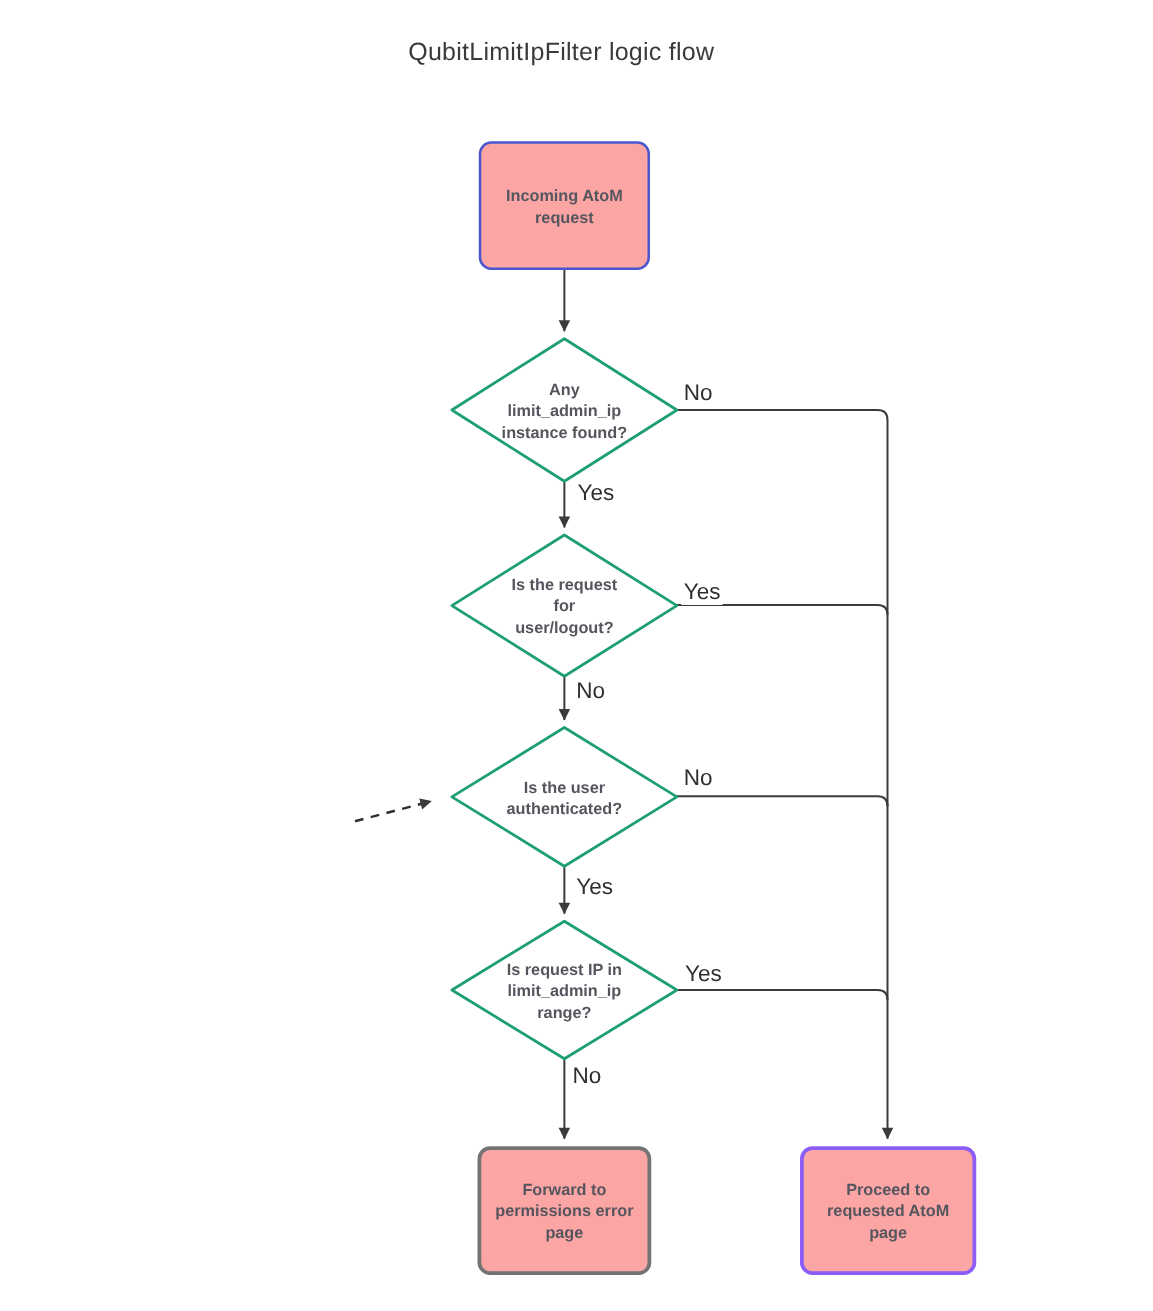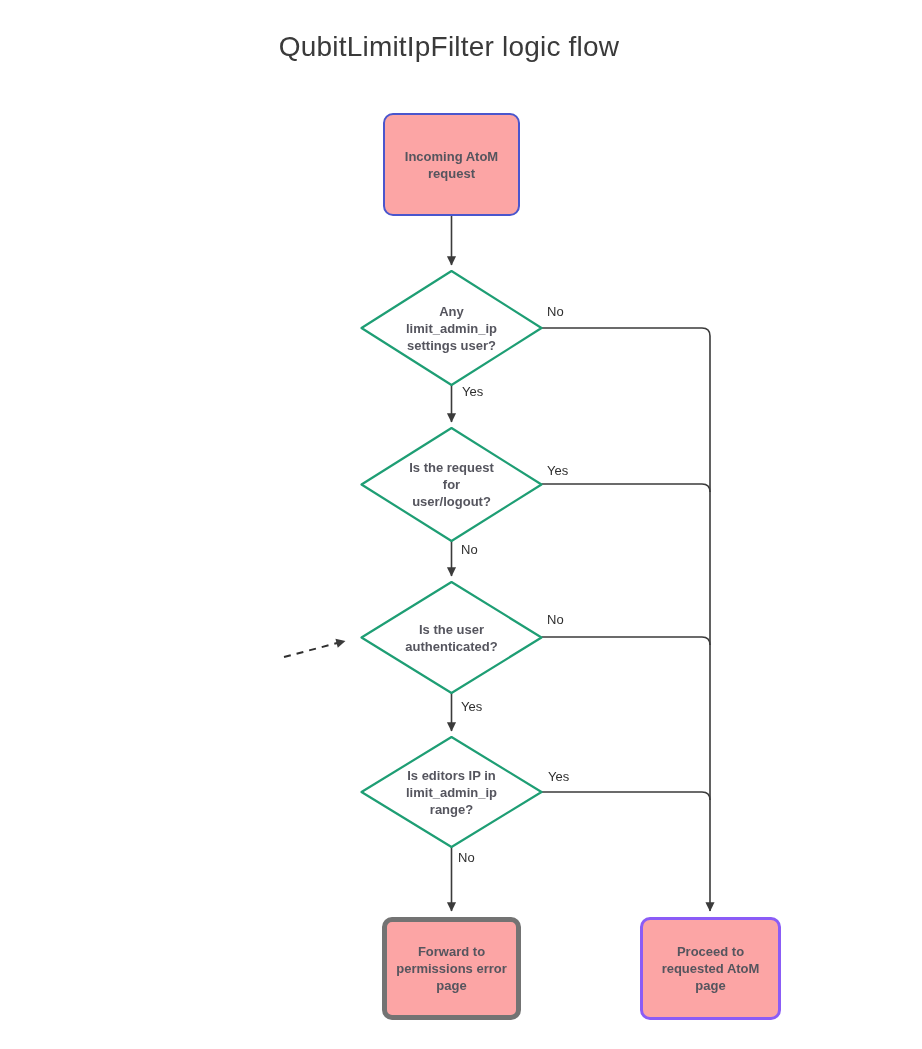--- a/index.html
+++ b/index.html
@@ -2,43 +2,43 @@
 <html><head>
 <meta charset="utf-8">
 <style>
   html,body{margin:0;padding:0;background:#ffffff;}
   .canvas{
     position:relative;width:922px;height:1049px;background:#ffffff;overflow:hidden;
     font-family:"Liberation Sans",sans-serif;
   }
   .title{
     position:absolute;left:0;top:31px;width:898px;text-align:center;
-    font-size:28px;color:#3a3a3a;letter-spacing:0.2px;
+    font-size:20px;color:#3a3a3a;letter-spacing:0.2px;
   }
   svg.layer{position:absolute;left:0;top:0;width:922px;height:1049px;}
   .node-box{
     position:absolute;background:#fca5a5;border-radius:10px;
     display:flex;align-items:center;justify-content:center;
     text-align:center;font-weight:bold;font-size:13px;line-height:17px;
     color:#55555e;white-space:pre-line;box-sizing:border-box;
   }
   .start-box{left:383px;top:113px;width:137px;height:103px;border:2.5px solid #4a56cd;}
-  .error-box{left:382px;top:917px;width:139px;height:103px;border:5px solid #737373;}
+  .error-box{left:382px;top:917px;width:139px;height:103px;border:3px solid #737373;}
   .success-box{left:640px;top:917px;width:141px;height:103px;border:3px solid #8b5cf6;}
   .diamond-text{
     position:absolute;display:flex;align-items:center;justify-content:center;
     text-align:center;font-weight:bold;font-size:13px;line-height:17px;
     color:#55555e;white-space:pre-line;pointer-events:none;
   }
   .dt1{left:366px;top:283px;width:171px;height:90px;}
   .dt2{left:366px;top:439px;width:171px;height:91px;}
   .dt3{left:366px;top:592px;width:171px;height:91px;}
   .dt4{left:366px;top:747px;width:171px;height:90px;}
   .edge-label{
-    position:absolute;font-size:13px;color:#2f2f2f;background:#ffffff;padding:0 2px;
+    position:absolute;font-size:18px;color:#2f2f2f;background:#ffffff;padding:0 2px;
   }
   .lb-no1{left:545px;top:304px;}
   .lb-yes1{left:460px;top:384px;}
   .lb-yes2{left:545px;top:463px;}
   .lb-no2{left:459px;top:542px;}
   .lb-no3{left:545px;top:612px;}
   .lb-yes3{left:459px;top:699px;}
   .lb-yes4{left:546px;top:769px;}
   .lb-no4{left:456px;top:850px;}
   .annotation{
@@ -93,27 +93,27 @@
 page</span>
   </div>
   <div class="node-box success-box">
     <span>Proceed to
 requested AtoM
 page</span>
   </div>
 
   <div class="diamond-text dt1">Any
 limit_admin_ip
-settings user?</div>
+instance found?</div>
   <div class="diamond-text dt3">Is the user
 authenticated?</div>
   <div class="diamond-text dt2">Is the request
 for
 user/logout?</div>
-  <div class="diamond-text dt4">Is editors IP in
+  <div class="diamond-text dt4">Is request IP in
 limit_admin_ip
 range?</div>
 
   <div class="edge-label lb-no1">No</div>
   <div class="edge-label lb-yes1">Yes</div>
   <div class="edge-label lb-yes2">Yes</div>
   <div class="edge-label lb-no2">No</div>
   <div class="edge-label lb-no3">No</div>
   <div class="edge-label lb-yes3">Yes</div>
   <div class="edge-label lb-yes4">Yes</div>

